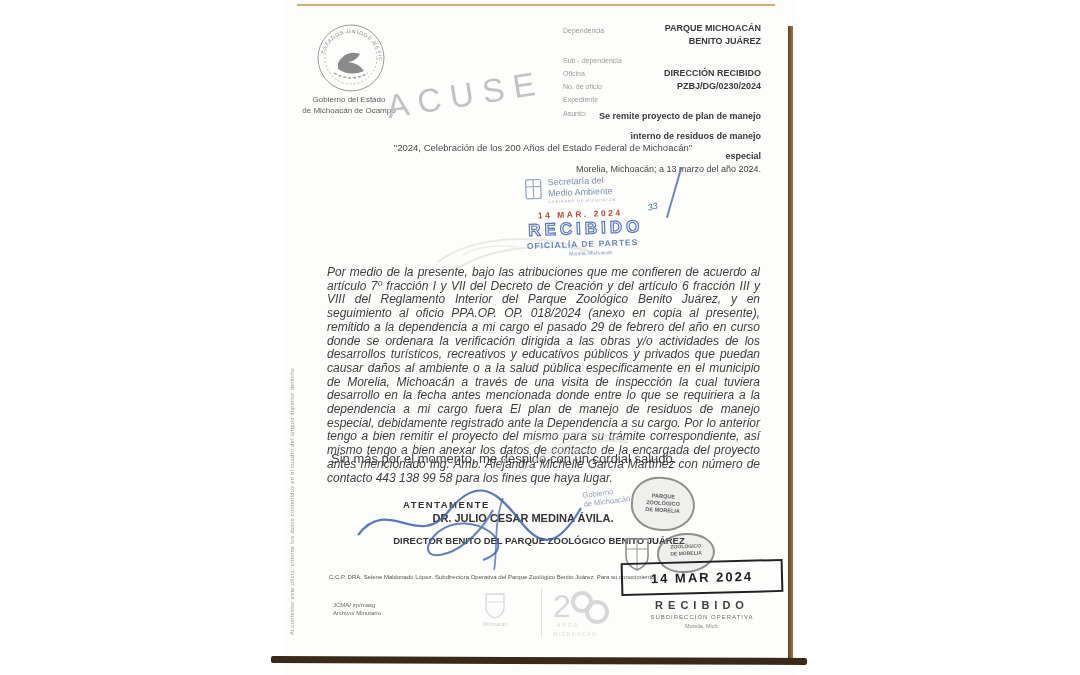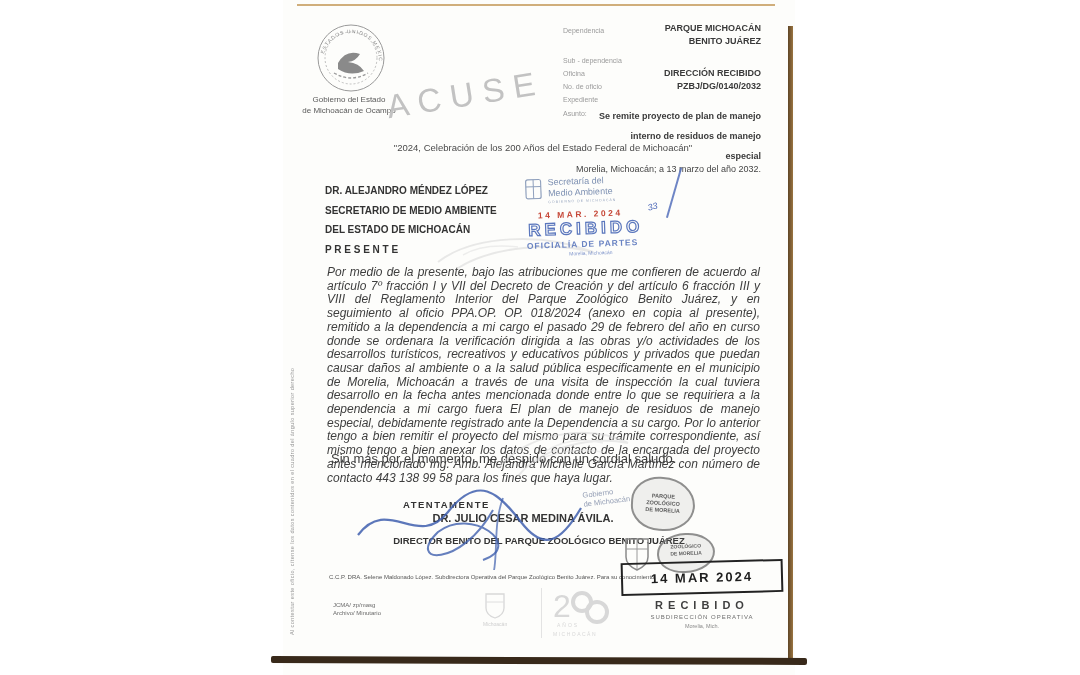--- a/index.html
+++ b/index.html
@@ -130,36 +130,30 @@
 
   <div class="abs acuse">ACUSE</div>
 
   <div class="abs hlabel hl-dep">Dependencia</div>
   <div class="abs hval hv-dep preline">PARQUE MICHOACÁN
 BENITO JUÁREZ</div>
   <div class="abs hlabel hl-sub">Sub - dependencia</div>
   <div class="abs hlabel hl-ofi">Oficina</div>
   <div class="abs hval hv-ofi">DIRECCIÓN RECIBIDO</div>
   <div class="abs hlabel hl-num">No. de oficio</div>
-  <div class="abs hval hv-num">PZBJ/DG/0140/2032</div>
+  <div class="abs hval hv-num">PZBJ/DG/0230/2024</div>
   <div class="abs hlabel hl-exp">Expediente</div>
   <div class="abs hlabel hl-asu">Asunto:</div>
   <div class="abs hval hv-asu preline">Se remite proyecto de plan de manejo
 interno de residuos de manejo
 especial</div>
 
   <div class="abs slogan">"2024, Celebración de los 200 Años del Estado Federal de Michoacán"</div>
-  <div class="abs dateline">Morelia, Michoacán; a 13 marzo del año 2032.</div>
-
-  <div class="abs recipient">
-    <div>DR. ALEJANDRO MÉNDEZ LÓPEZ</div>
-    <div>SECRETARIO DE MEDIO AMBIENTE</div>
-    <div>DEL ESTADO DE MICHOACÁN</div>
-    <div>P R E S E N T E</div>
-  </div>
+  <div class="abs dateline">Morelia, Michoacán; a 13 marzo del año 2024.</div>
+
 
   <div class="abs flourish" style="left:150px; top:230px;">
     <svg width="170" height="45" viewBox="0 0 170 45">
       <path d="M5 32 C 40 5, 110 2, 160 22 C 120 12, 60 16, 25 38" fill="none" stroke="#d8d8d8" stroke-width="2"></path>
       <path d="M30 25 q 20 -12 55 -8" fill="none" stroke="#e0e0e0" stroke-width="1.5"></path>
     </svg>
   </div>
 
   <div class="abs sema">
     <div class="abs" style="left:0; top:1px;">

